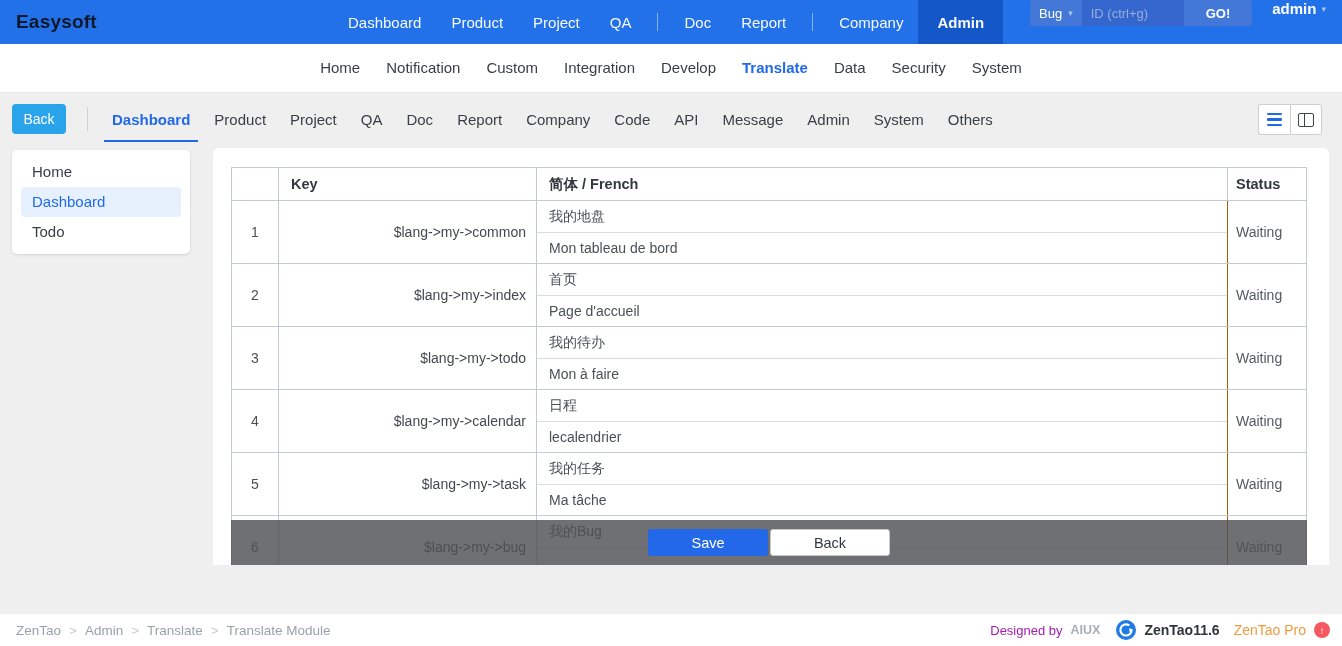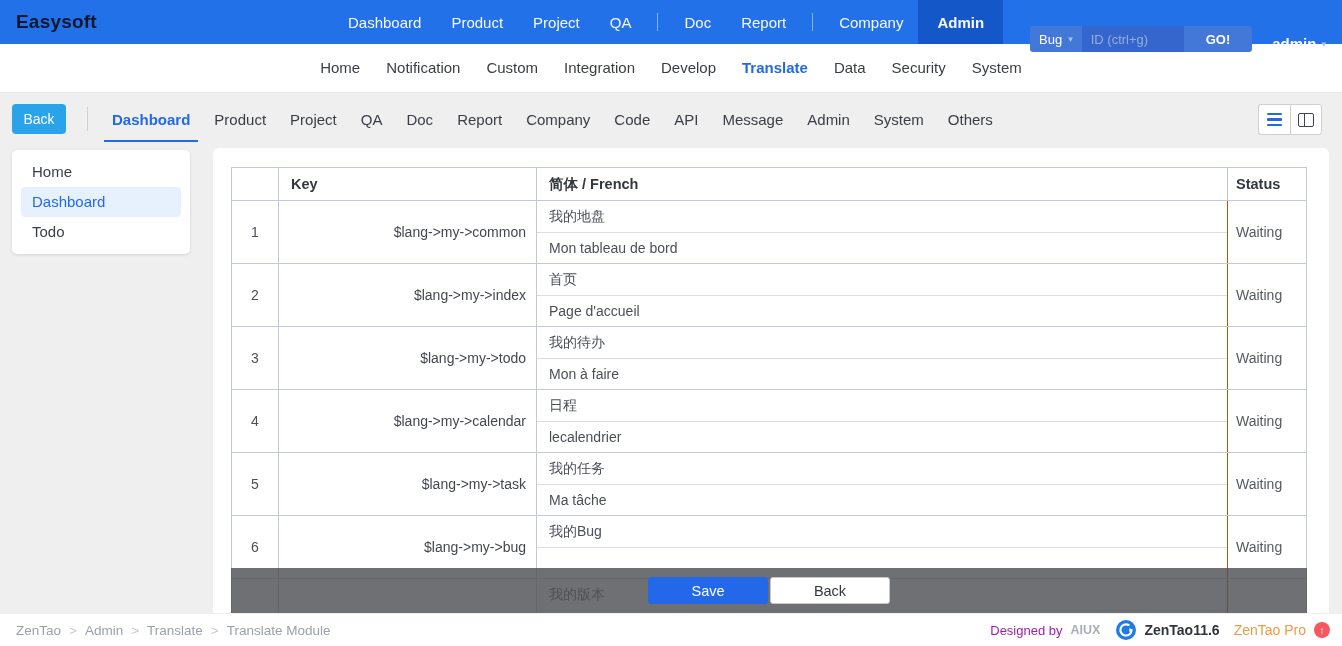--- a/index.html
+++ b/index.html
@@ -8,21 +8,21 @@
 
   
   .topbar { position:relative; height:44px; background:#2371e9; display:flex; align-items:center; }
   .brand { margin-left:16px; font-size:19px; font-weight:bold; color:#0f172a; letter-spacing:.2px; }
   .topnav { position:absolute; left:333px; top:0; height:44px; display:flex; align-items:center; list-style:none; }
   .topnav li { display:flex; align-items:center; height:44px; }
   .topnav .tn-link { display:flex; align-items:center; height:44px; padding:0 15px; font-size:15px; color:rgba(255,255,255,.96); cursor:pointer; }
   .topnav li.active-wrap .tn-link,
   .topnav .tn-link.active { background:#1457c8; font-weight:bold; padding:0 19px; }
   .topnav .divider { width:1px; height:18px; background:rgba(255,255,255,.45); margin:0 11px; }
-  .top-right { position:absolute; right:12px; top:0; height:52px; display:flex; align-items:flex-end; }
+  .top-right { position:absolute; right:12px; top:0; height:52px; display:flex; align-items:flex-start; }
   .search-group { display:flex; align-items:stretch; height:26px; border-radius:3px; overflow:hidden; margin-right:16px; }
   .search-select { display:flex; align-items:center; gap:6px; background:#4377d8; color:#fff; font-size:13px; padding:0 9px; cursor:pointer; }
   .search-select .caret, .user .caret { font-size:9px; color:#a9c3ee; }
   .search-input { width:102px; border:0; outline:none; background:#3566cd; color:#dbe6f8; font-size:13px; padding:0 9px; font-family:inherit; }
   .search-input::placeholder { color:#93aedd; opacity:1; }
   .go-btn { border:0; background:#4377d8; color:#fff; font-size:13px; font-weight:bold; padding:0 22px; cursor:pointer; font-family:inherit; }
   .user { display:flex; align-items:center; gap:5px; color:#fff; font-size:15px; font-weight:600; cursor:pointer; padding:0 4px; }
 
   
   .subnav { height:49px; background:#fff; border-bottom:1px solid #e7e7e7; display:flex; align-items:center; justify-content:center; list-style:none; }
@@ -44,21 +44,21 @@
   .icon-hamburger i { display:block; width:15px; height:2.5px; background:#2269e8; border-radius:1px; }
   .icon-columns { position:relative; display:block; width:16px; height:14px; border:1.6px solid #3d424d; border-radius:2px; }
   .icon-columns::before { content:""; position:absolute; left:4.5px; top:0; bottom:0; width:1.6px; background:#3d424d; }
 
   
   .content { position:relative; height:469px; background:#efefef; }
   .side-card { position:absolute; left:12px; top:5px; width:178px; background:#fff; border-radius:5px; box-shadow:0 1px 3px rgba(0,0,0,.12); padding:7px 0; list-style:none; }
   .side-item { height:30px; line-height:30px; padding:0 20px; font-size:15px; color:#3a3e44; cursor:pointer; }
   .side-item.active { margin:0 9px; padding:0 11px; background:#e7f1fd; border-radius:4px; color:#2269e8; }
 
-  .main-panel { position:absolute; left:213px; top:3px; width:1116px; height:465px; background:#fff; border-radius:6px 6px 0 0; overflow:hidden; }
+  .main-panel { position:absolute; left:213px; top:3px; width:1116px; height:417px; background:#fff; border-radius:6px 6px 0 0; overflow:hidden; }
   .ttable { margin:19px 22px 0 18px; width:1076px; border:1px solid #c3c9d5; border-bottom:none; font-size:14px; }
   .thead { display:grid; grid-template-columns:47px 258px 691px 80px; height:33px; border-bottom:1px solid #c3c9d5; }
   .thead > div { display:flex; align-items:center; font-weight:bold; color:#33373e; font-size:14.5px; }
   .th-key, .th-trans { padding-left:12px; }
   .th-status { padding-left:8px; }
   .th-num, .th-key, .th-trans { border-right:1px solid #c3c9d5; }
   .trow { display:grid; grid-template-columns:47px 258px 691px 80px; border-bottom:1px solid #c3c9d5; }
   .c-num { display:flex; align-items:center; justify-content:center; color:#4b4f56; border-right:1px solid #c3c9d5; }
   .c-key { display:flex; align-items:center; justify-content:flex-end; padding-right:10px; color:#44484e; border-right:1px solid #c3c9d5;text-align:center; }
   .c-trans { border-right:1px solid #a16207; }

